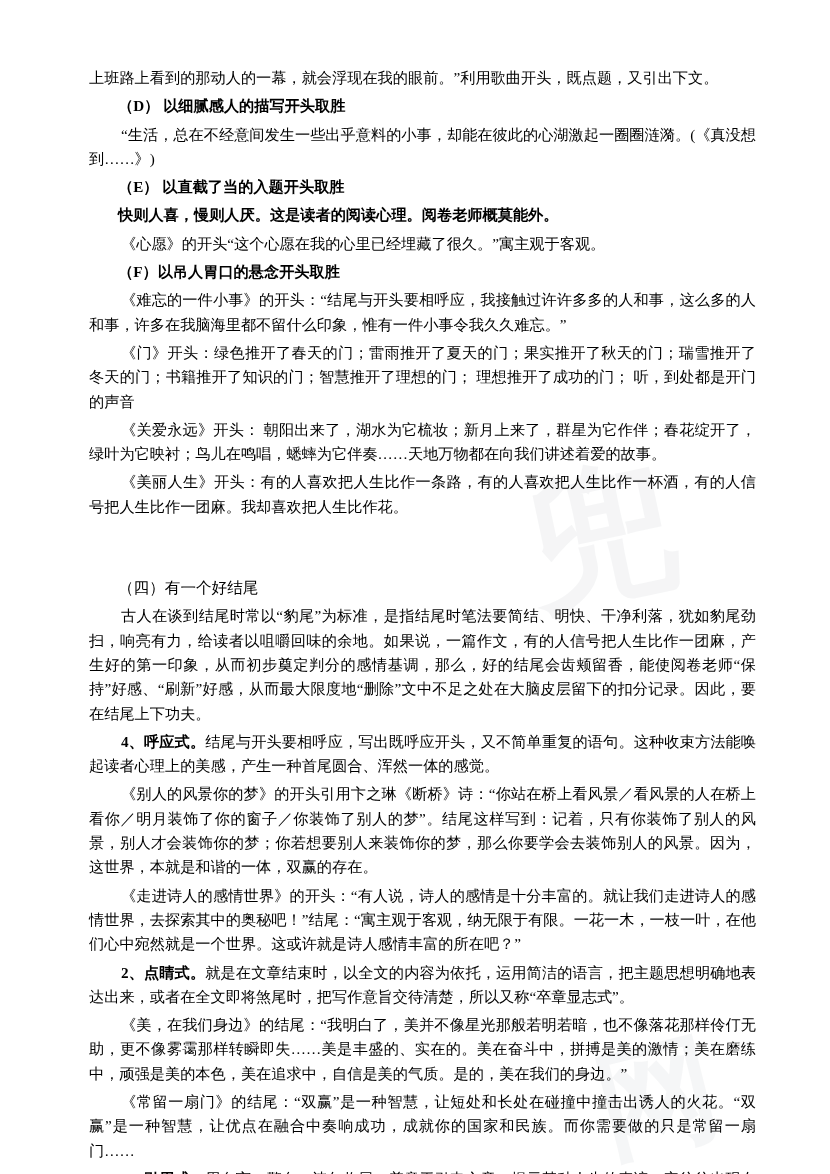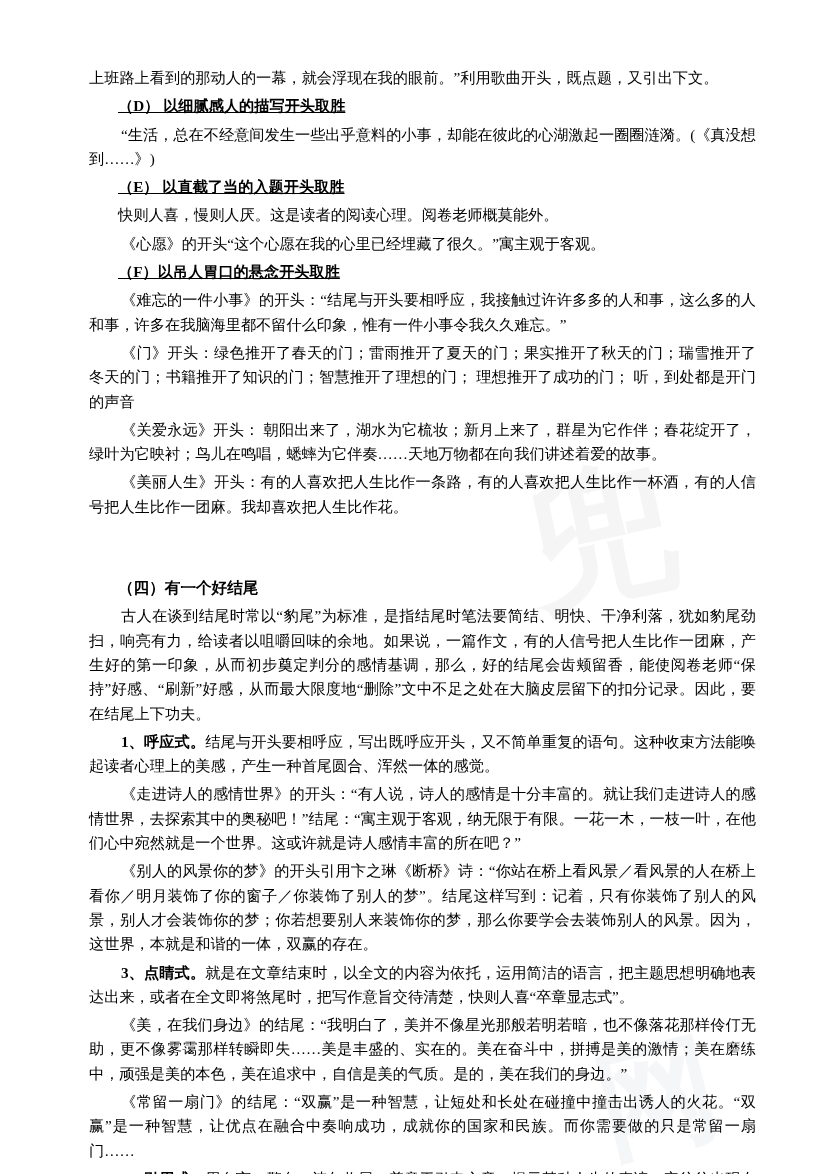--- a/index.html
+++ b/index.html
@@ -63,36 +63,36 @@
     margin: 4px;
     font-size: 15.2px;
     line-height: 24.3px;
     text-align: justify;
     text-justify: inter-ideograph;
     letter-spacing: 0px;
     word-break: break-all;
   }
   .indent1 {
     text-indent: 29px;
+    font-weight: bold;
   }
   .indent2 {
     text-indent: 32px;
   }
   .noindent {
     text-indent: 0;
   }
   .heading {
     font-weight: 700;
     text-indent: 29px;
     font-size: 15.2px;
     line-height: 24.3px;
-    text-decoration: underline;
   }
   .section-title {
-    font-weight: 700;
+    font-weight: 400;
     text-indent: 29px;
     font-size: 15.6px;
     line-height: 24.3px;
   }
   .spacer-lg {
     height: 49px;
   }
   .numlead {
     font-weight: 700;
   }
@@ -113,22 +113,22 @@
       <p class="indent1">快则人喜，慢则人厌。这是读者的阅读心理。阅卷老师概莫能外。</p>
       <p class="indent2">《心愿》的开头“这个心愿在我的心里已经埋藏了很久。”寓主观于客观。</p>
       <p class="heading">（F）以吊人胃口的悬念开头取胜</p>
       <p class="indent2">《难忘的一件小事》的开头：“结尾与开头要相呼应，我接触过许许多多的人和事，这么多的人和事，许多在我脑海里都不留什么印象，惟有一件小事令我久久难忘。”</p>
       <p class="indent2">《门》开头：绿色推开了春天的门；雷雨推开了夏天的门；果实推开了秋天的门；瑞雪推开了冬天的门；书籍推开了知识的门；智慧推开了理想的门； 理想推开了成功的门； 听，到处都是开门的声音</p>
       <p class="indent2">《关爱永远》开头： 朝阳出来了，湖水为它梳妆；新月上来了，群星为它作伴；春花绽开了，绿叶为它映衬；鸟儿在鸣唱，蟋蟀为它伴奏……天地万物都在向我们讲述着爱的故事。</p>
       <p class="indent2">《美丽人生》开头：有的人喜欢把人生比作一条路，有的人喜欢把人生比作一杯酒，有的人信号把人生比作一团麻。我却喜欢把人生比作花。</p>
       <div class="spacer-lg"></div>
       <p class="section-title">（四）有一个好结尾</p>
       <p class="indent2">古人在谈到结尾时常以“豹尾”为标准，是指结尾时笔法要简结、明快、干净利落，犹如豹尾劲扫，响亮有力，给读者以咀嚼回味的余地。如果说，一篇作文，有的人信号把人生比作一团麻，产生好的第一印象，从而初步奠定判分的感情基调，那么，好的结尾会齿颊留香，能使阅卷老师“保持”好感、“刷新”好感，从而最大限度地“删除”文中不足之处在大脑皮层留下的扣分记录。因此，要在结尾上下功夫。</p>
-      <p class="indent2"><span class="numlead">1、呼应式。</span><span>结尾与开头要相呼应，写出既呼应开头，又不简单重复的语句。这种收束方法能唤起读者心理上的美感，产生一种首尾圆合、浑然一体的感觉。</span></p>
+      <p class="indent2"><span class="numlead">4、呼应式。</span><span>结尾与开头要相呼应，写出既呼应开头，又不简单重复的语句。这种收束方法能唤起读者心理上的美感，产生一种首尾圆合、浑然一体的感觉。</span></p>
+      <p class="indent2">《别人的风景你的梦》的开头引用卞之琳《断桥》诗：“你站在桥上看风景／看风景的人在桥上看你／明月装饰了你的窗子／你装饰了别人的梦”。结尾这样写到：记着，只有你装饰了别人的风景，别人才会装饰你的梦；你若想要别人来装饰你的梦，那么你要学会去装饰别人的风景。因为，这世界，本就是和谐的一体，双赢的存在。</p>
       <p class="indent2">《走进诗人的感情世界》的开头：“有人说，诗人的感情是十分丰富的。就让我们走进诗人的感情世界，去探索其中的奥秘吧！”结尾：“寓主观于客观，纳无限于有限。一花一木，一枝一叶，在他们心中宛然就是一个世界。这或许就是诗人感情丰富的所在吧？”</p>
-      <p class="indent2">《别人的风景你的梦》的开头引用卞之琳《断桥》诗：“你站在桥上看风景／看风景的人在桥上看你／明月装饰了你的窗子／你装饰了别人的梦”。结尾这样写到：记着，只有你装饰了别人的风景，别人才会装饰你的梦；你若想要别人来装饰你的梦，那么你要学会去装饰别人的风景。因为，这世界，本就是和谐的一体，双赢的存在。</p>
-      <p class="indent2"><span class="numlead">3、点睛式。</span><span>就是在文章结束时，以全文的内容为依托，运用简洁的语言，把主题思想明确地表达出来，或者在全文即将煞尾时，把写作意旨交待清楚，快则人喜“卒章显志式”。</span></p>
+      <p class="indent2"><span class="numlead">2、点睛式。</span><span>就是在文章结束时，以全文的内容为依托，运用简洁的语言，把主题思想明确地表达出来，或者在全文即将煞尾时，把写作意旨交待清楚，所以又称“卒章显志式”。</span></p>
       <p class="indent2">《美，在我们身边》的结尾：“我明白了，美并不像星光那般若明若暗，也不像落花那样伶仃无助，更不像雾霭那样转瞬即失……美是丰盛的、实在的。美在奋斗中，拼搏是美的激情；美在磨练中，顽强是美的本色，美在追求中，自信是美的气质。是的，美在我们的身边。”</p>
       <p class="indent2">《常留一扇门》的结尾：“双赢”是一种智慧，让短处和长处在碰撞中撞击出诱人的火花。“双赢”是一种智慧，让优点在融合中奏响成功，成就你的国家和民族。而你需要做的只是常留一扇门……</p>
       <p class="indent2"><span class="numlead">6、引用式。</span><span>用名言、警名、诗句收尾，着意于引申文章，揭示某种人生的真谛。它往往出现在散文、记叙文、杂文的结尾，用三言两语，表述出含意深刻的耐人寻味的哲理或警策性内容，使之深深地印在读者的心中，起到“言已尽，意无穷”的效果。</span></p>
     </div>
 
 </div>
 
 </body></html>

